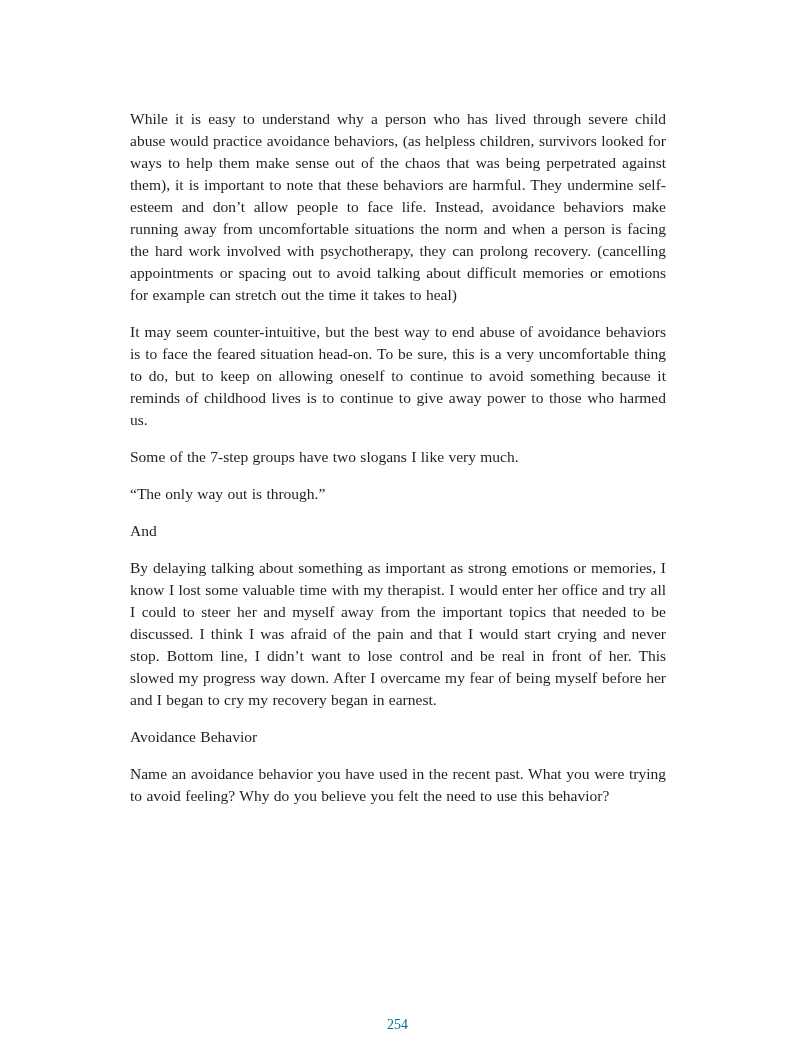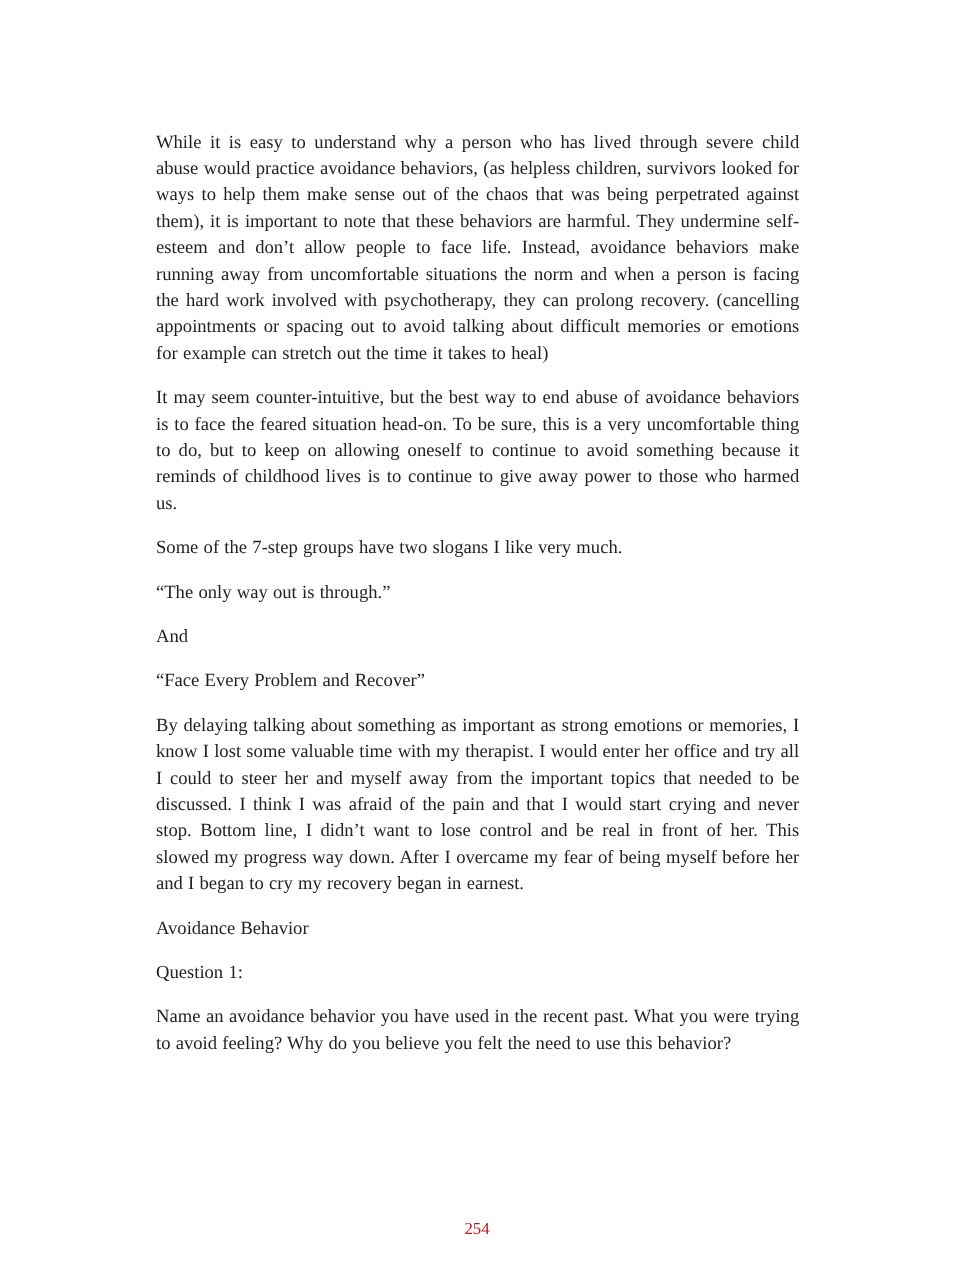--- a/index.html
+++ b/index.html
@@ -30,33 +30,31 @@
     text-justify: inter-word;
     word-spacing: 0.5px;
   }
   .page-number {
     position: absolute;
     top: 1017px;
     left: 0;
     width: 100%;
     text-align: center;
     font-size: 14px;
-    color: #b91c1c;
+    color: #0369a1;
   }
 </style>
 </head>
 <body>
 
 <div class="page">
   <div class="content">
     <p>While it is easy to understand why a person who has lived through severe child abuse would practice avoidance behaviors, (as helpless children, survivors looked for ways to help them make sense out of the chaos that was being perpetrated against them), it is important to note that these behaviors are harmful. They undermine self-esteem and don’t allow people to face life. Instead, avoidance behaviors make running away from uncomfortable situations the norm and when a person is facing the hard work involved with psychotherapy, they can prolong recovery. (cancelling appointments or spacing out to avoid talking about difficult memories or emotions for example can stretch out the time it takes to heal)</p>
     <p>It may seem counter-intuitive, but the best way to end abuse of avoidance behaviors is to face the feared situation head-on.  To be sure, this is a very uncomfortable thing to do, but to keep on allowing oneself to continue to avoid something because it reminds of childhood lives is to continue to give away power to those who harmed us.</p>
     <p>Some of the 7-step groups have two slogans I like very much.</p>
     <p>“The only way out is through.”</p>
     <p>And</p>
-    <p>“Face Every Problem and Recover”</p>
     <p>By delaying talking about something as important as strong emotions or memories, I know I lost some valuable time with my therapist. I would enter her office and try all I could to steer her and myself away from the important topics that needed to be discussed. I think I was afraid of the pain and that I would start crying and never stop. Bottom line, I didn’t want to lose control and be real in front of her. This slowed my progress way down. After I overcame my fear of being myself before her and I began to cry my recovery began in earnest.</p>
     <p>Avoidance Behavior</p>
-    <p>Question 1:</p>
     <p>Name an avoidance behavior you have used in the recent past. What you were trying to avoid feeling? Why do you believe you felt the need to use this behavior?</p>
   </div>
   <div class="page-number">254</div>
 </div>
 
 </body></html>

